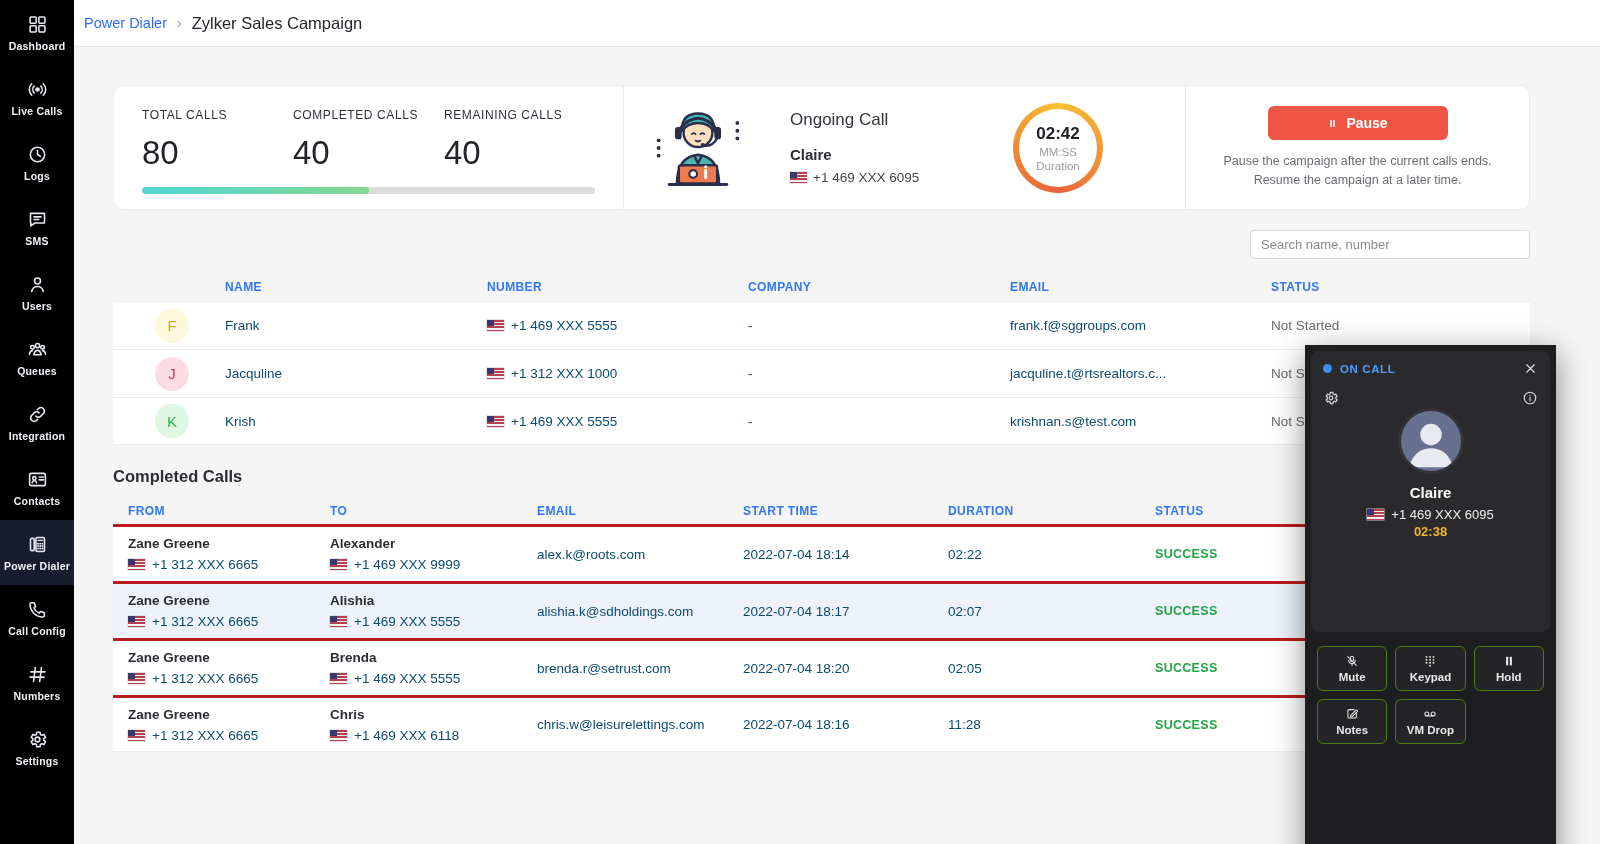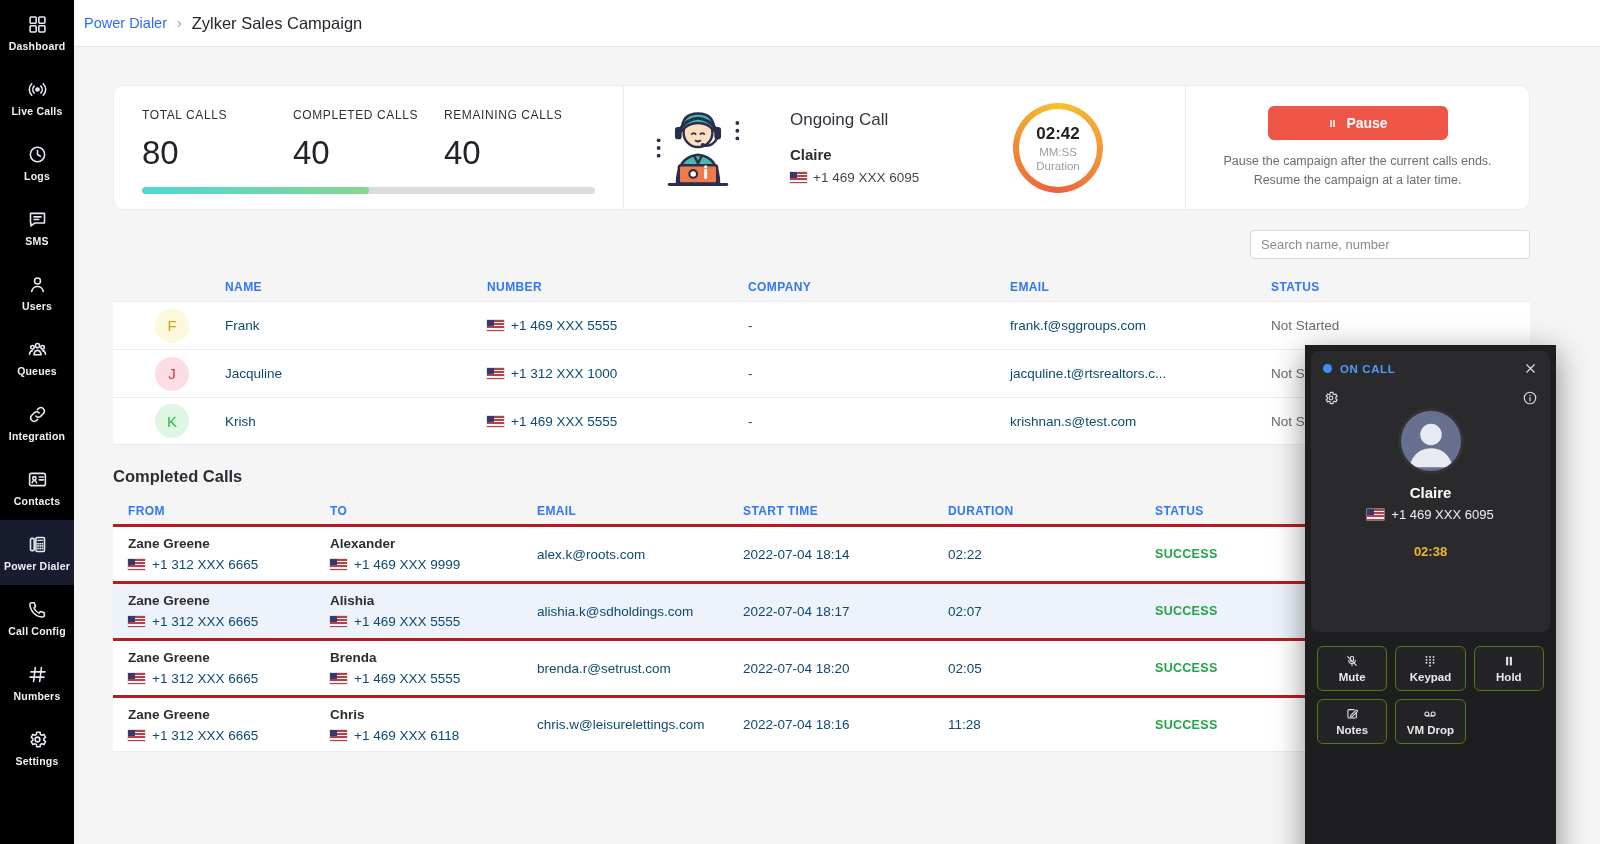--- a/index.html
+++ b/index.html
@@ -104,21 +104,21 @@
   .oncall-dot { width:9px; height:9px; border-radius:50%; background:#3d8ef5; margin-right:8px; }
   .oncall-label { color:#4f9cf7; font-size:11.5px; font-weight:bold; letter-spacing:.6px; }
   .w-close { margin-left:auto; width:15px; height:15px; color:#e4e4e6; cursor:pointer; }
   .w-row2 { display:flex; margin-top:14px; }
   .w-gear,.w-info { width:16px; height:16px; color:#d9d9db; cursor:pointer; }
   .w-info { margin-left:auto; }
   .w-avatar { width:66px; height:66px; border-radius:50%; background:#68708f; overflow:hidden; margin:2px auto 0;
     border:3px solid #333336; }
   .w-name { text-align:center; font-size:15px; font-weight:bold; color:#fff; margin-top:10px; }
   .w-number { justify-content:center; font-size:13px; color:#f0f0f2; margin-top:6px; }
-  .w-timer { text-align:center; font-size:13px; font-weight:bold; color:#eeb731; margin-top:22px; }
+  .w-timer { text-align:center; font-size:13px; font-weight:bold; color:#eeb731; margin-top:2px; }
   .w-btns { margin:14px 12px 0; display:grid; grid-template-columns:repeat(3,1fr); gap:8px; }
   .w-btn { height:45px; background:#242426; border:1px solid #4d7c0f; border-radius:6px; color:#e9e9eb; cursor:pointer;
     display:flex; flex-direction:column; align-items:center; justify-content:center; gap:3px; font-family:inherit; }
   .w-btn .ic { width:14px; height:14px; }
   .w-btn .w-btn-label { font-size:11.5px; font-weight:bold; }
   .end-btn { display:flex; align-items:center; justify-content:center; gap:9px; margin:16px 26px 0; height:33px; width:199px;
     background:#ea4c41; border:none; border-radius:18px; color:#fff; font-size:14px; font-weight:bold; letter-spacing:.5px; cursor:pointer; font-family:inherit; }
   .end-btn .ic { width:18px; height:18px; }
   .w-bottom { position:absolute; bottom:0; left:0; right:0; height:46px; border-top:1px solid #39393c;
     display:flex; align-items:center; justify-content:space-around; padding:0 8px; }

